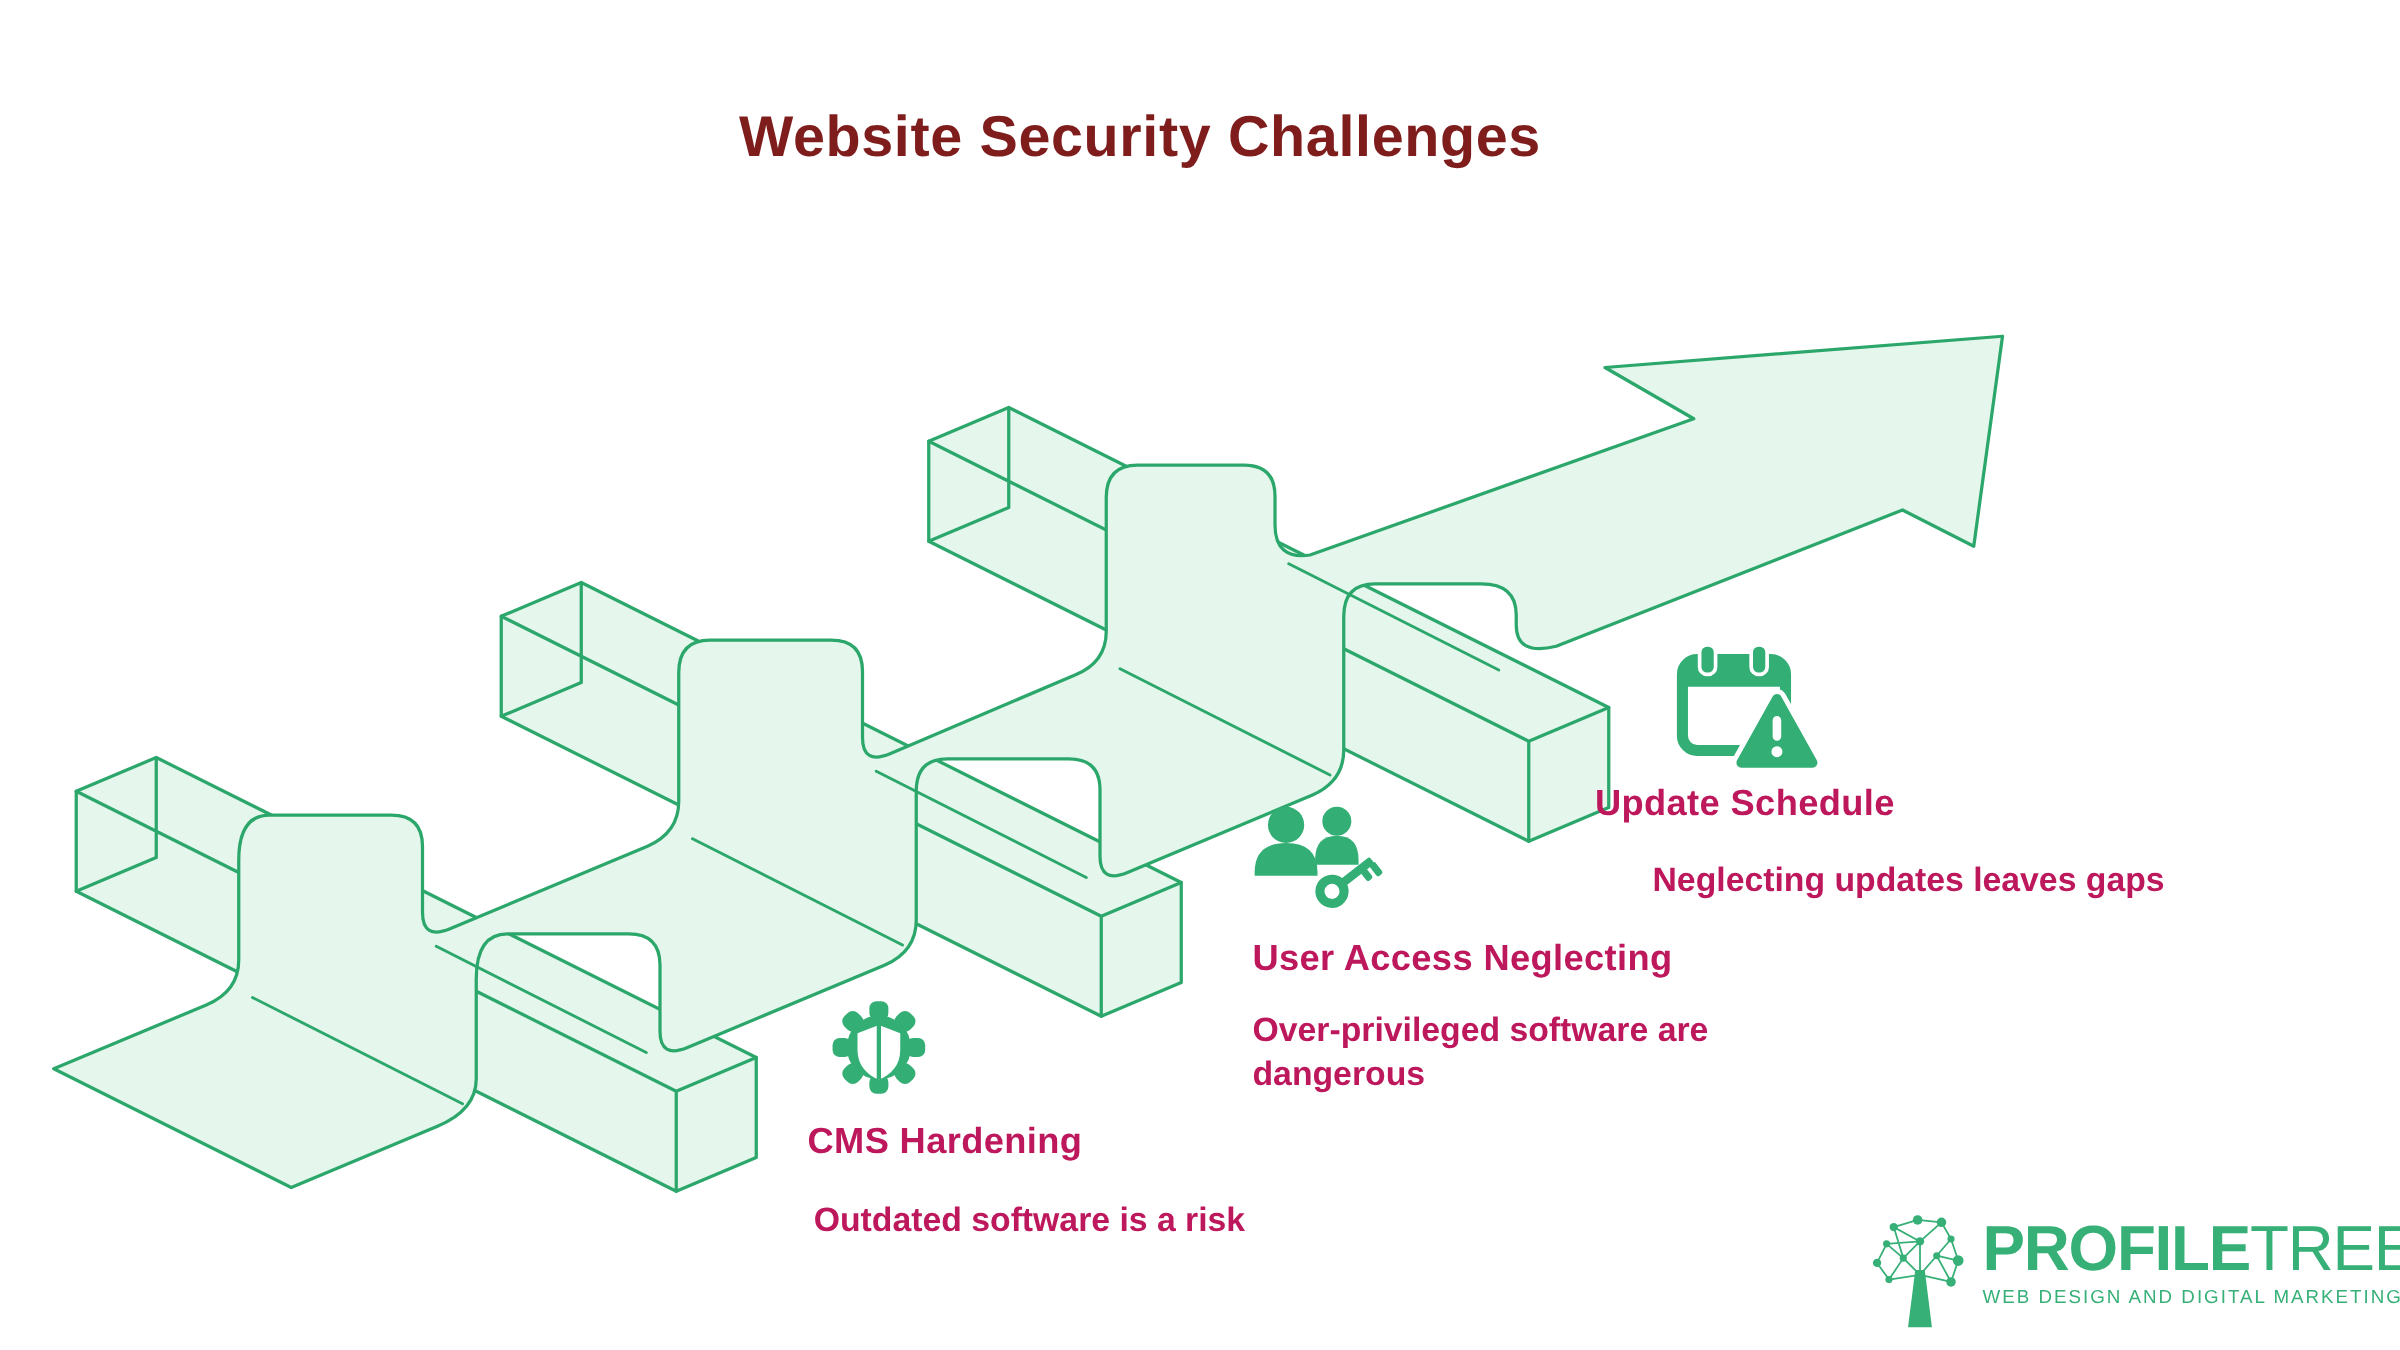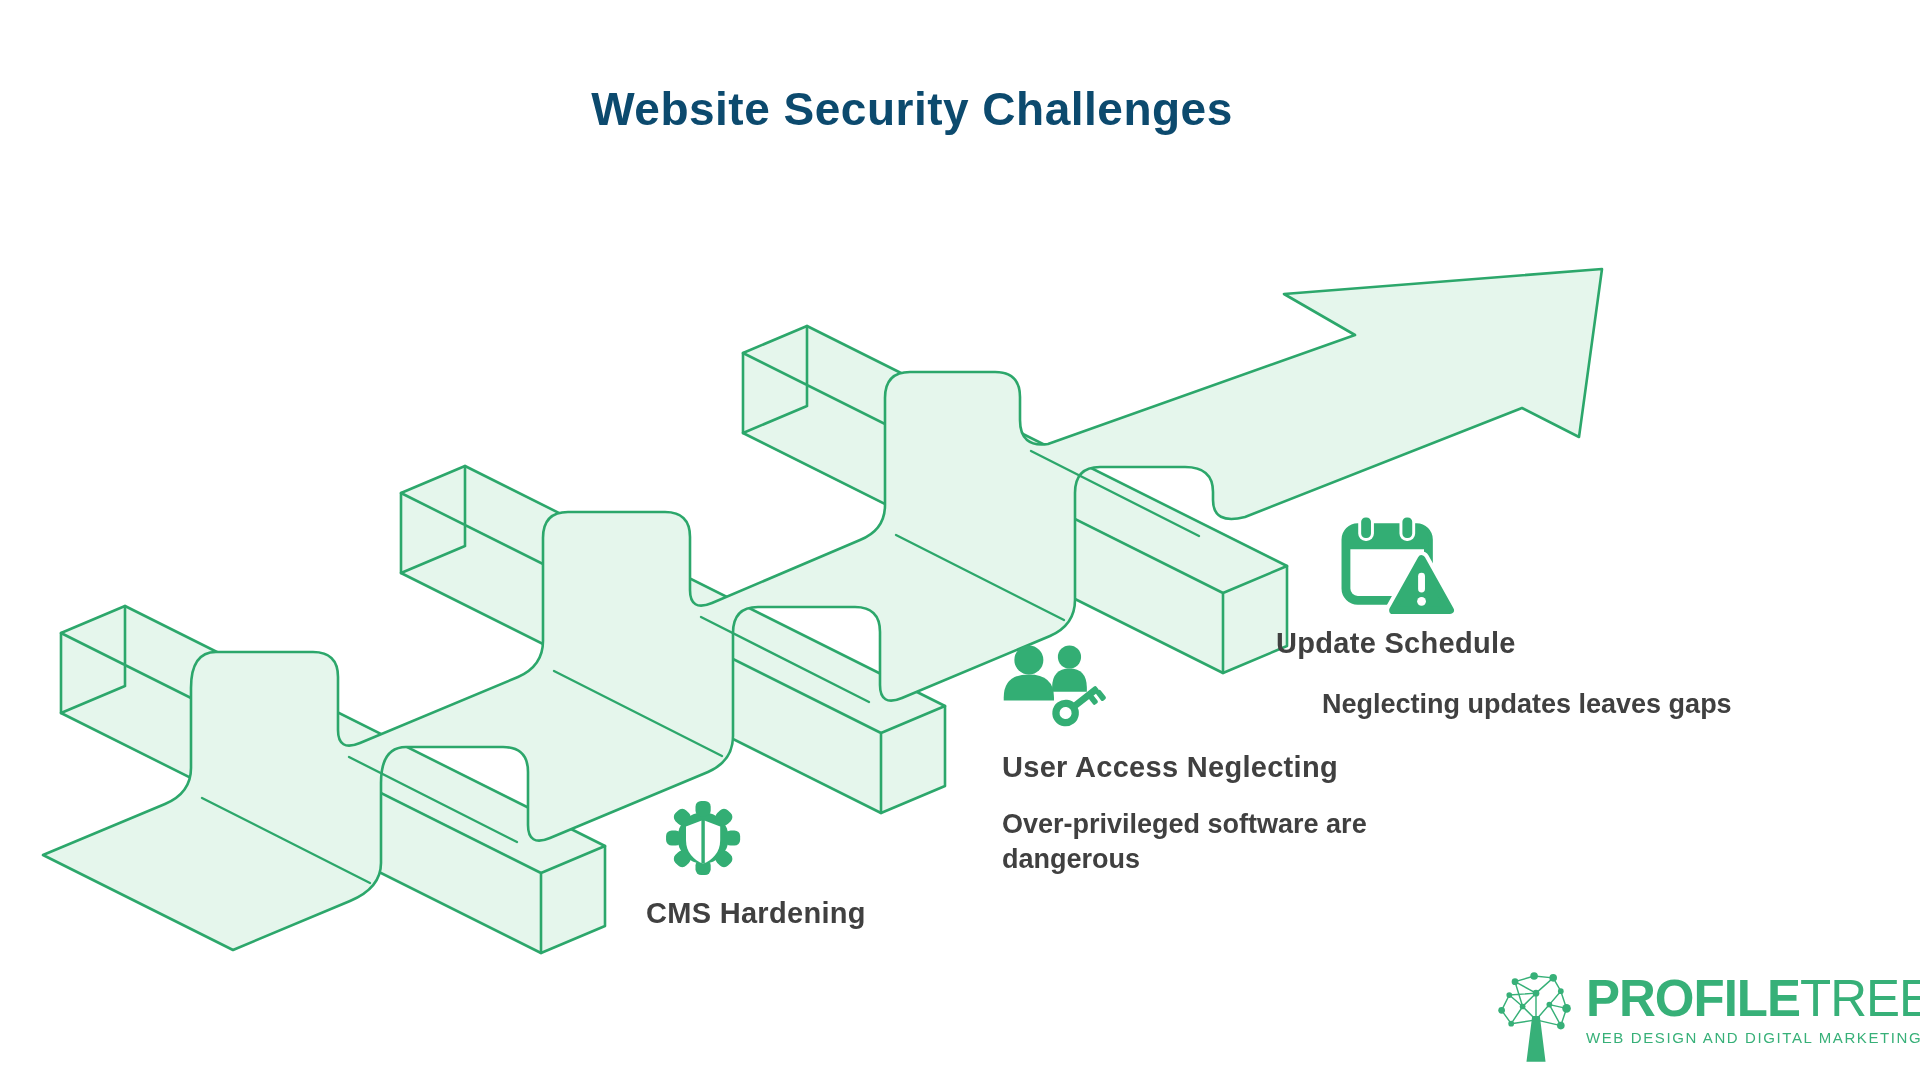--- a/index.html
+++ b/index.html
@@ -3,23 +3,23 @@
 <meta charset="utf-8">
 <style>
   html,body{margin:0;padding:0;background:#ffffff;}
   .stage{
     position:relative;width:1920px;height:1080px;overflow:hidden;background:#ffffff;
     font-family:"Liberation Sans", sans-serif;
   }
   .scene{position:absolute;inset:0;width:1920px;height:1080px;}
   .page-title{
     position:absolute;top:82px;left:0;width:1824px;margin:0;text-align:center;
-    font-size:46px;font-weight:800;letter-spacing:.5px;color:#0c4a6e;
+    font-size:46px;font-weight:800;letter-spacing:.5px;color:#7f1d1d;
   }
-  .item-title,.item-desc{position:absolute;margin:0;color:#404040;}
+  .item-title,.item-desc{position:absolute;margin:0;color:#be185d;}
   .item-title{font-size:29px;font-weight:800;letter-spacing:.3px;}
   .item-desc{font-size:27px;font-weight:700;line-height:35px;}
   .icon{position:absolute;}
   .icon-cms{left:648px;top:795px;width:114px;height:86px;}
   .title-cms{left:646px;top:897px;}
   .desc-cms{left:651px;top:959px;}
   .icon-uam{left:996px;top:639px;width:116px;height:94px;}
   .title-uam{left:1002px;top:751px;}
   .desc-uam{left:1002px;top:807px;width:470px;}
   .icon-upd{left:1338px;top:512px;width:118px;height:108px;}
@@ -115,20 +115,21 @@
       <rect x="81" y="37" width="16" height="16" rx="6"></rect>
       <rect x="28" y="15" width="16" height="16" rx="6" transform="rotate(45 36 23)"></rect>
       <rect x="72" y="15" width="16" height="16" rx="6" transform="rotate(-45 80 23)"></rect>
       <rect x="28" y="59" width="16" height="16" rx="6" transform="rotate(-45 36 67)"></rect>
       <rect x="72" y="59" width="16" height="16" rx="6" transform="rotate(45 80 67)"></rect>
     </g>
     <path fill="#ffffff" d="M58,26 L76,33 L76,47 C76,60 68,68 58,72 C48,68 40,60 40,47 L40,33 Z"></path>
     <rect x="56.2" y="26" width="3.6" height="46" fill="#33ae74"></rect>
   </svg>
   <h2 class="item-title title-cms">CMS Hardening</h2>
+  <p class="item-desc desc-cms">Outdated software is a risk</p>
 
   <svg class="icon icon-uam" viewBox="0 0 120 96" aria-hidden="true">
     <g fill="#33ae74">
       <circle cx="76" cy="18" r="12"></circle>
       <path d="M58,50 Q58,30 76,30 Q94,30 94,50 L94,54 L58,54 Z"></path>
       <circle cx="34" cy="21" r="15"></circle>
       <path d="M8,60 Q8,36 34,36 Q60,36 60,60 L60,63 L8,63 Z"></path>
       <g transform="translate(72,76) rotate(-38)">
         <circle cx="0" cy="0" r="10" fill="none" stroke="#33ae74" stroke-width="7.5"></circle>
         <rect x="8" y="-3.5" width="34" height="7" rx="2"></rect>

